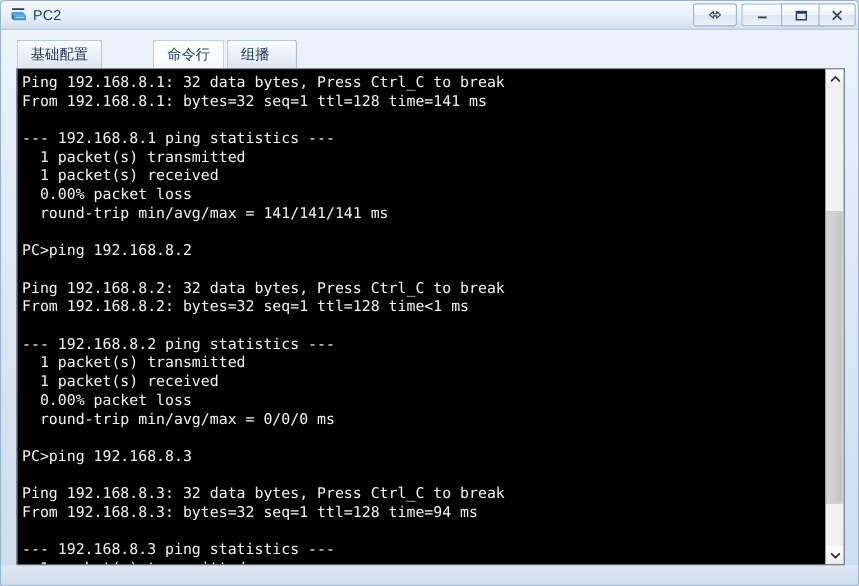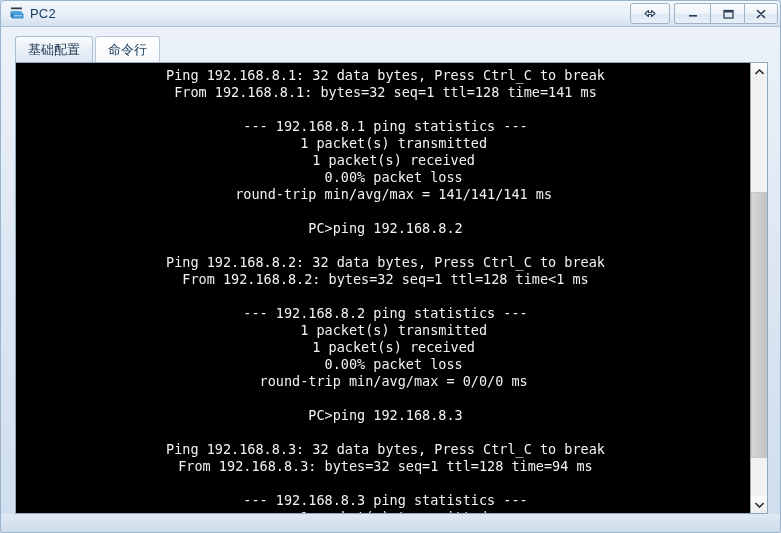--- a/index.html
+++ b/index.html
@@ -81,39 +81,39 @@
     border: 1px solid #a9bdd0;
     border-bottom: none;
     border-radius: 3px 3px 0 0;
     white-space: nowrap;
     cursor: default;
   }
   .tab.active {
     background: linear-gradient(to bottom, #ffffff 0%, #fbfcfe 60%, #f4f7fb 100%);
     color: #20415f;
     border-color: #b6c7d8;
+    margin-left: 44px;
   }
 
   
   #terminal-frame {
     position: absolute;
     left: 14px; top: 61px;
     width: 753px; height: 452px;
     border: 1px solid #8fa6bb;
     background: #000000;
     overflow: hidden;
   }
   #terminal {
     position: absolute;
     left: 0; top: 0;
     width: 735px; height: 450px;
     background: #000000;
     overflow: hidden;
     padding: 4px 0 0 4px;
-    text-align: center;
   }
   #term-lines {
     font-family: "DejaVu Sans Mono", "Liberation Mono", monospace;
     font-size: 13.5px;
     line-height: 17px;
     color: #f2f2f2;
     white-space: pre;
     letter-spacing: 0px;
   }
   .tline { height: 17px; }
@@ -202,20 +202,23 @@
     </div>
   </div>
 
   <div id="tabstrip">
     <div class="tab">
         <span>基础配置</span>
       </div>
     <div class="tab active">
         <span>命令行</span>
       </div>
+    <div class="tab">
+        <span>组播</span>
+      </div>
   </div>
 
   <div id="terminal-frame">
 
     <div id="terminal">
       <div id="term-lines"><div class="tline">Ping 192.168.8.1: 32 data bytes, Press Ctrl_C to break</div><div class="tline">From 192.168.8.1: bytes=32 seq=1 ttl=128 time=141 ms</div><div class="tline"></div><div class="tline">--- 192.168.8.1 ping statistics ---</div><div class="tline">  1 packet(s) transmitted</div><div class="tline">  1 packet(s) received</div><div class="tline">  0.00% packet loss</div><div class="tline">  round-trip min/avg/max = 141/141/141 ms</div><div class="tline"></div><div class="tline">PC&gt;ping 192.168.8.2</div><div class="tline"></div><div class="tline">Ping 192.168.8.2: 32 data bytes, Press Ctrl_C to break</div><div class="tline">From 192.168.8.2: bytes=32 seq=1 ttl=128 time&lt;1 ms</div><div class="tline"></div><div class="tline">--- 192.168.8.2 ping statistics ---</div><div class="tline">  1 packet(s) transmitted</div><div class="tline">  1 packet(s) received</div><div class="tline">  0.00% packet loss</div><div class="tline">  round-trip min/avg/max = 0/0/0 ms</div><div class="tline"></div><div class="tline">PC&gt;ping 192.168.8.3</div><div class="tline"></div><div class="tline">Ping 192.168.8.3: 32 data bytes, Press Ctrl_C to break</div><div class="tline">From 192.168.8.3: bytes=32 seq=1 ttl=128 time=94 ms</div><div class="tline"></div><div class="tline">--- 192.168.8.3 ping statistics ---</div><div class="tline">  1 packet(s) transmitted</div></div>
     </div>
 
     <div id="scrollbar">
       <div class="sb-arrow" id="sb-up">

